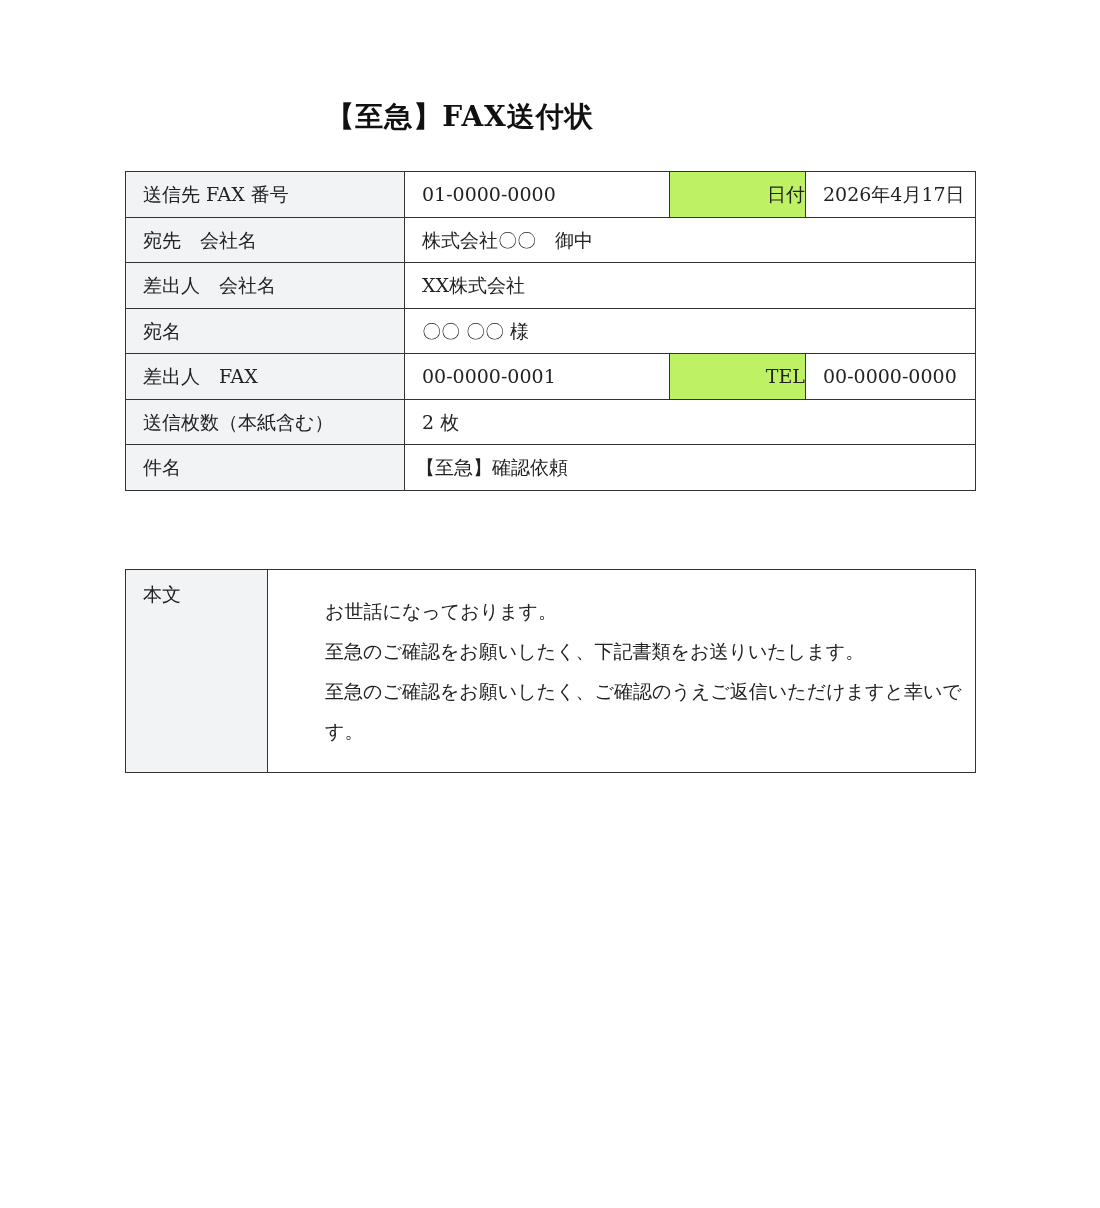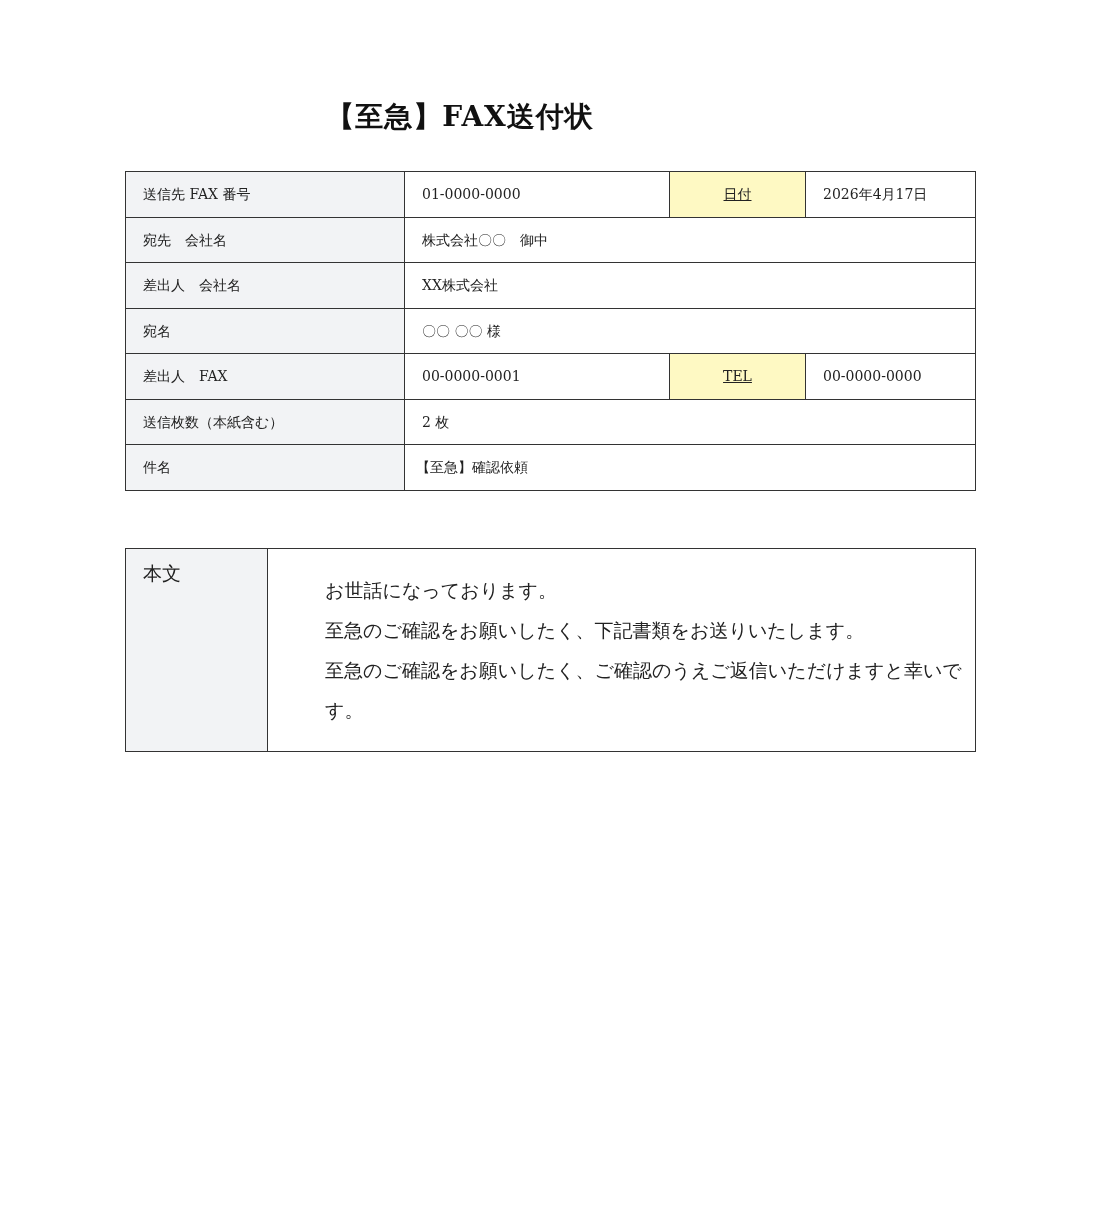--- a/index.html
+++ b/index.html
@@ -31,39 +31,38 @@
       left: 125px;
       top: 171px;
       width: 850px;
       border-collapse: collapse;
       table-layout: fixed;
     }
     table.info td {
       border: 1.5px solid #333333;
       height: 44.5px;
       padding: 0 0 0 17px;
-      font-size: 14px;
+      font-size: 19px;
       line-height: 24px;
       vertical-align: middle;
       white-space: nowrap;
       overflow: hidden;
     }
     table.info td.label {
       background: #f2f3f5;
     }
     table.info td.sublabel {
-      background: #fef9c3;
-      text-align: center;
+      background: #bef264;
+      text-align: right;
       padding: 0;
-      text-decoration: underline;
     }
     table.body {
       position: absolute;
       left: 125px;
-      top: 548px;
+      top: 569px;
       width: 850px;
       border-collapse: collapse;
       table-layout: fixed;
     }
     table.body td {
       border: 1.5px solid #333333;
       vertical-align: top;
       font-size: 19px;
     }
     table.body td.label {

